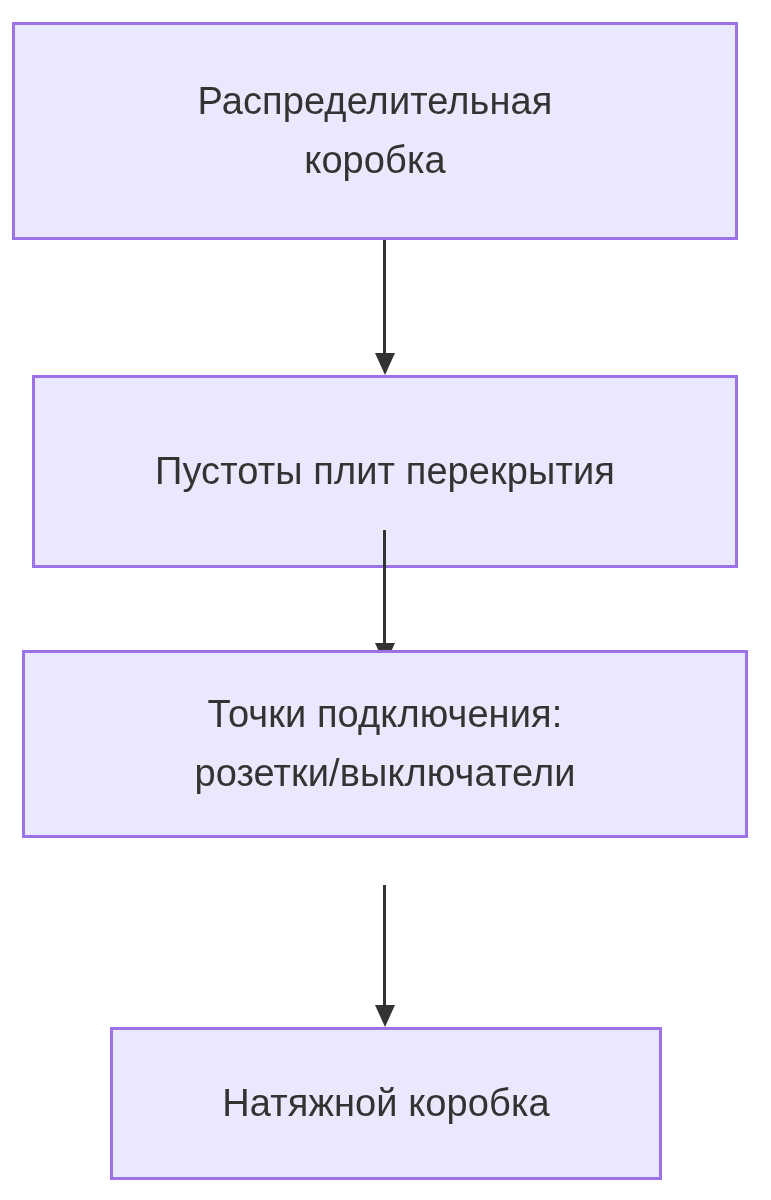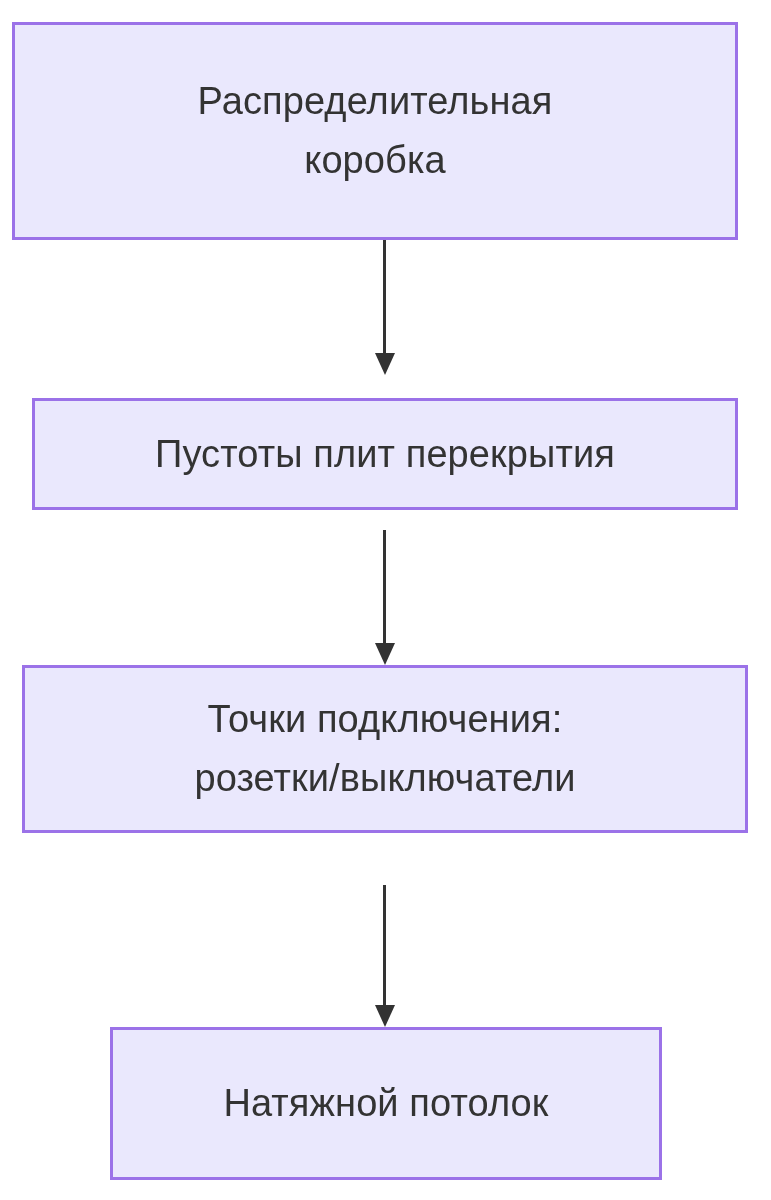--- a/index.html
+++ b/index.html
@@ -30,22 +30,22 @@
   .node-label {
     color: #333333;
     font-family: "Liberation Sans", sans-serif;
     font-size: 38px;
     line-height: 1.55;
     letter-spacing: 0.1px;
     white-space: pre-line;
     padding: 0 14px;
   }
   .node-1 { left: 12px;  top: 22px;   width: 726px; height: 218px; }
-  .node-2 { left: 32px;  top: 375px;  width: 706px; height: 112px; margin-top: 23px; }
-  .node-3 { left: 22px;  top: 665px;  width: 726px; height: 168px; }
+  .node-2 { left: 32px;  top: 375px;  width: 706px; height: 193px; }
+  .node-3 { left: 22px;  top: 650px;  width: 726px; height: 188px; }
   .node-4 { left: 110px; top: 1027px; width: 552px; height: 153px; }
 
   .edge {
     position: absolute;
     width: 26px;
   }
   .edge-line {
     position: absolute;
     left: 11px;
     top: 0;
@@ -102,16 +102,16 @@
     <span class="node-label">Точки подключения:
 розетки/выключатели</span>
   </div>
 
   <div class="edge edge-3">
     <div class="edge-line"></div>
     <div class="edge-head"></div>
   </div>
 
   <div class="node node-4">
-    <span class="node-label">Натяжной потолок</span>
+    <span class="node-label">Натяжной коробка</span>
   </div>
 
 </div>
 
 </body></html>

